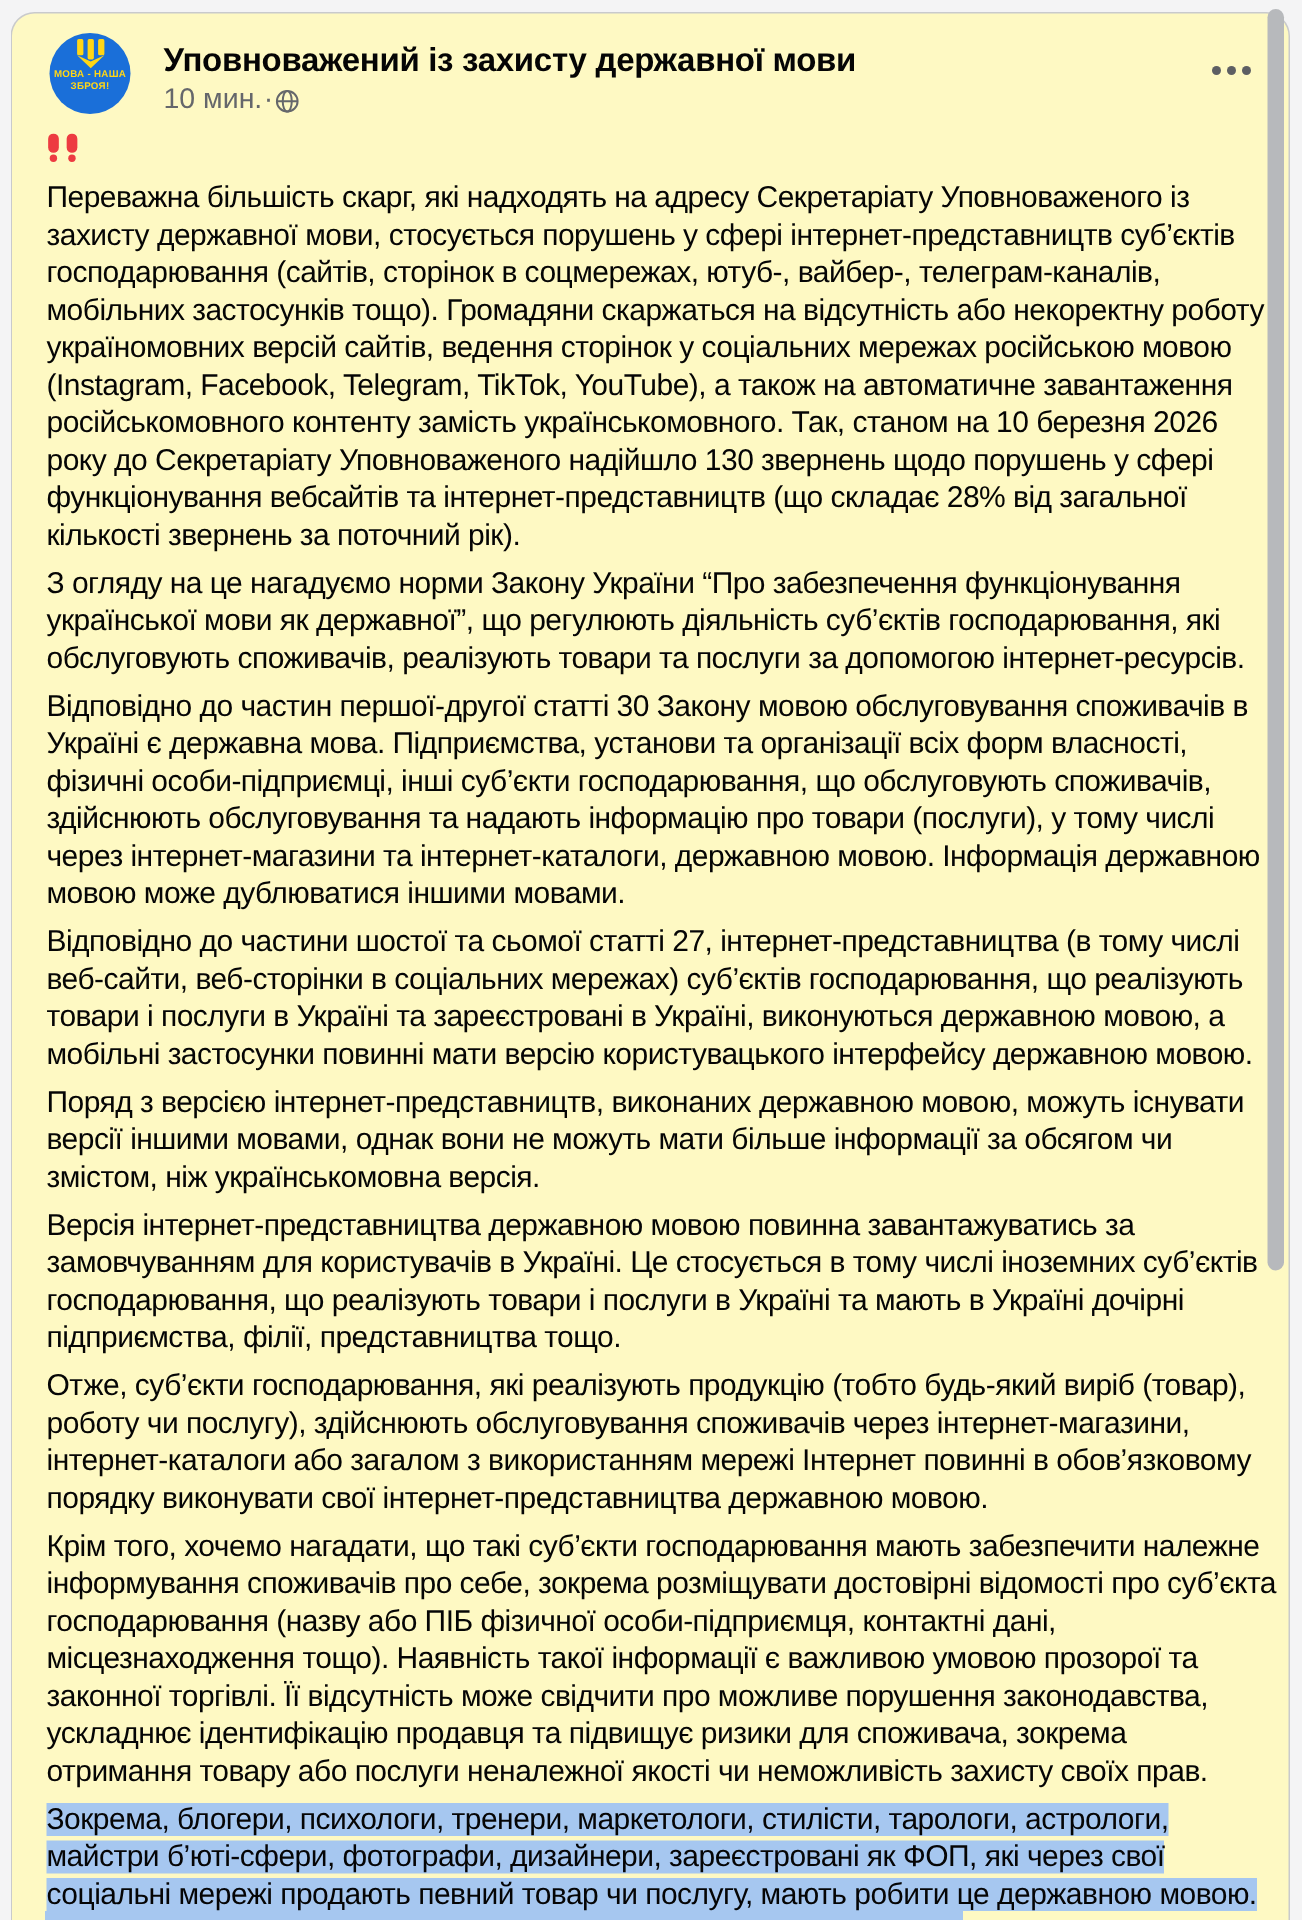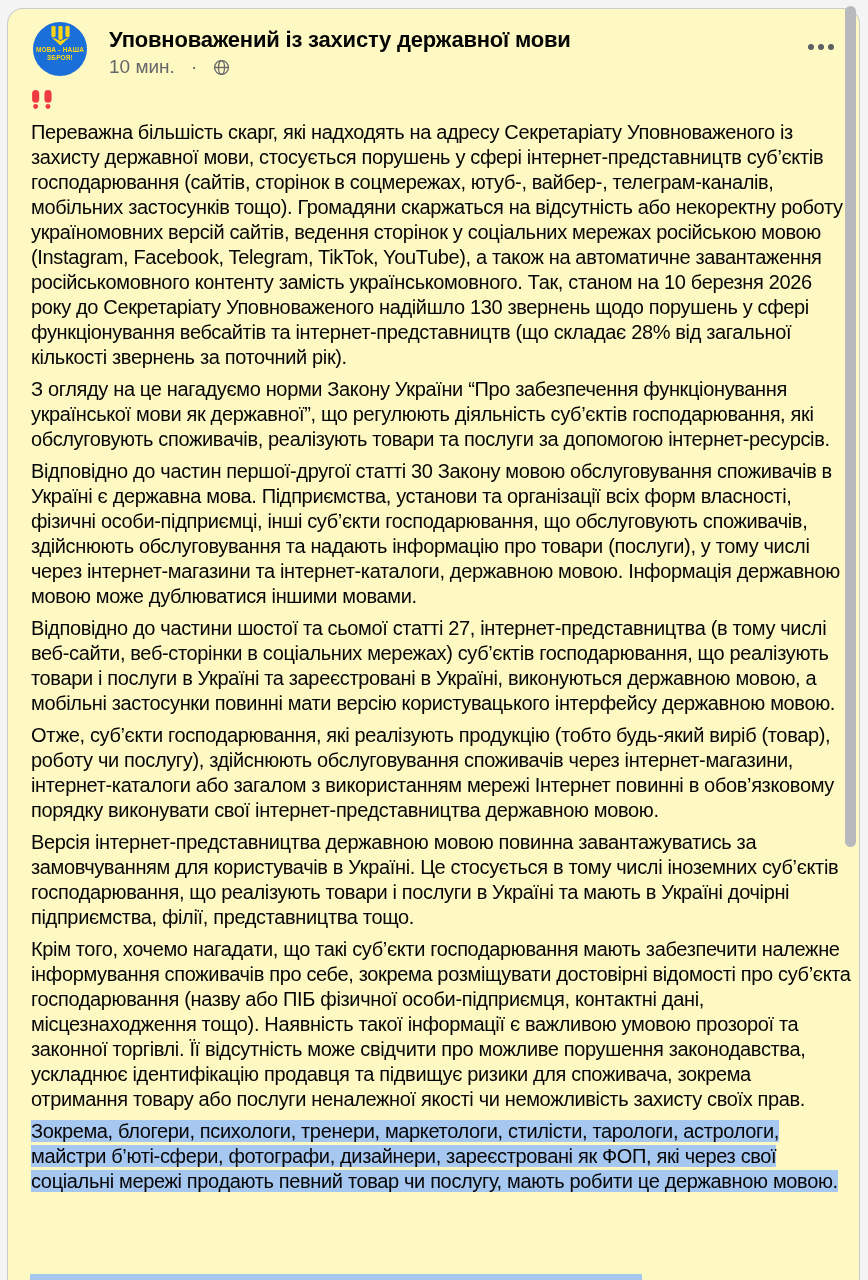--- a/index.html
+++ b/index.html
@@ -16,21 +16,21 @@
   .header{position:relative;height:77px;}
   .avatar{position:absolute;left:25px;top:13px;width:54px;height:54px;border-radius:50%;
           background:var(--avatar_blue,#1a6fd9);display:flex;flex-direction:column;
           align-items:center;overflow:hidden;cursor:pointer;}
   .avatar svg{width:19px;height:20px;margin-top:4px;flex:0 0 auto;}
   .av-line{font-size:6.5px;font-weight:bold;color:var(--trident_yellow,#ffd616);
            line-height:7.5px;white-space:nowrap;letter-spacing:.2px;}
   .nameblock{position:absolute;left:101px;top:17px;}
   .page-name{font-size:22px;font-weight:700;color:var(--text,#050505);line-height:27px;letter-spacing:-.2px;}
   .meta{margin-top:3px;font-size:19px;color:var(--meta_grey,#65676b);
-        display:flex;align-items:center;gap:16px;line-height:22px;}
+        display:flex;align-items:center;gap:1px;line-height:22px;}
   .globe{width:17px;height:17px;stroke:var(--meta_grey,#65676b);fill:none;stroke-width:1.4;}
   .more{position:absolute;right:21px;top:31px;display:flex;gap:4px;cursor:pointer;padding:4px;}
   .more i{width:6px;height:6px;border-radius:50%;background:#5d5f63;display:block;}
 
   
   .post-body{padding:2px 8px 0 23px;font-size:20px;line-height:25px;
              color:var(--text,#050505);letter-spacing:-.35px;}
   .para{margin:0 0 7px 0;}
   .para:last-child{margin-bottom:0;}
   .excl{width:25px;height:19px;fill:var(--alert_red,#ed3b41);margin-right:7px;vertical-align:-2px;}
@@ -91,22 +91,23 @@
         <p class="para"><svg class="excl" viewBox="0 0 26 20">
             <rect x="1" y="0" width="7.5" height="13.5" rx="3.7"></rect>
             <circle cx="4.7" cy="17.4" r="2.6"></circle>
             <rect x="14" y="0" width="7.5" height="13.5" rx="3.7"></rect>
             <circle cx="17.7" cy="17.4" r="2.6"></circle>
           </svg></p>
         <p class="para"><span>Переважна більшість скарг, які надходять на адресу Секретаріату Уповноваженого із захисту державної мови, стосується порушень у сфері інтернет-представництв суб’єктів господарювання (сайтів, сторінок в соцмережах, ютуб-, вайбер-, телеграм-каналів, мобільних застосунків тощо). Громадяни скаржаться на відсутність або некоректну роботу україномовних версій сайтів, ведення сторінок у соціальних мережах російською мовою (Instagram, Facebook, Telegram, TikTok, YouTube), а також на автоматичне завантаження російськомовного контенту замість українськомовного. Так, станом на 10 березня 2026 року до Секретаріату Уповноваженого надійшло 130 звернень щодо порушень у сфері функціонування вебсайтів та інтернет-представництв (що складає 28% від загальної кількості звернень за поточний рік).</span></p>
         <p class="para"><span>З огляду на це нагадуємо норми Закону України “Про забезпечення функціонування української мови як державної”, що регулюють діяльність суб’єктів господарювання, які обслуговують споживачів, реалізують товари та послуги за допомогою інтернет-ресурсів.</span></p>
         <p class="para"><span>Відповідно до частин першої-другої статті 30 Закону мовою обслуговування споживачів в Україні є державна мова. Підприємства, установи та організації всіх форм власності, фізичні особи-підприємці, інші суб’єкти господарювання, що обслуговують споживачів, здійснюють обслуговування та надають інформацію про товари (послуги), у тому числі через інтернет-магазини та інтернет-каталоги, державною мовою. Інформація державною мовою може дублюватися іншими мовами.</span></p>
         <p class="para"><span>Відповідно до частини шостої та сьомої статті 27, інтернет-представництва (в тому числі веб-сайти, веб-сторінки в соціальних мережах) суб’єктів господарювання, що реалізують товари і послуги в Україні та зареєстровані в Україні, виконуються державною мовою, а мобільні застосунки повинні мати версію користувацького інтерфейсу державною мовою.</span></p>
+        <p class="para"><span>Поряд з версією інтернет-представництв, виконаних державною мовою, можуть існувати версії іншими мовами, однак вони не можуть мати більше інформації за обсягом чи змістом, ніж українськомовна версія.</span></p>
+        <p class="para"><span>Версія інтернет-представництва державною мовою повинна завантажуватись за замовчуванням для користувачів в Україні. Це стосується в тому числі іноземних суб’єктів господарювання, що реалізують товари і послуги в Україні та мають в Україні дочірні підприємства, філії, представництва тощо.</span></p>
         <p class="para"><span>Отже, суб’єкти господарювання, які реалізують продукцію (тобто будь-який виріб (товар), роботу чи послугу), здійснюють обслуговування споживачів через інтернет-магазини, інтернет-каталоги або загалом з використанням мережі Інтернет повинні в обов’язковому порядку виконувати свої інтернет-представництва державною мовою.</span></p>
-        <p class="para"><span>Версія інтернет-представництва державною мовою повинна завантажуватись за замовчуванням для користувачів в Україні. Це стосується в тому числі іноземних суб’єктів господарювання, що реалізують товари і послуги в Україні та мають в Україні дочірні підприємства, філії, представництва тощо.</span></p>
         <p class="para"><span>Крім того, хочемо нагадати, що такі суб’єкти господарювання мають забезпечити належне інформування споживачів про себе, зокрема розміщувати достовірні відомості про суб’єкта господарювання (назву або ПІБ фізичної особи-підприємця, контактні дані, місцезнаходження тощо). Наявність такої інформації є важливою умовою прозорої та законної торгівлі. Її відсутність може свідчити про можливе порушення законодавства, ускладнює ідентифікацію продавця та підвищує ризики для споживача, зокрема отримання товару або послуги неналежної якості чи неможливість захисту своїх прав.</span></p>
         <p class="para"><span class="hl">Зокрема, блогери, психологи, тренери, маркетологи, стилісти, тарологи, астрологи, майстри б’юті-сфери, фотографи, дизайнери, зареєстровані як ФОП, які через свої соціальні мережі продають певний товар чи послугу, мають робити це державною мовою.</span></p>
       </div>
 
   </div>
 
   <div class="bottom-strip"></div>
 
   <div class="scrollbar"></div>
 

